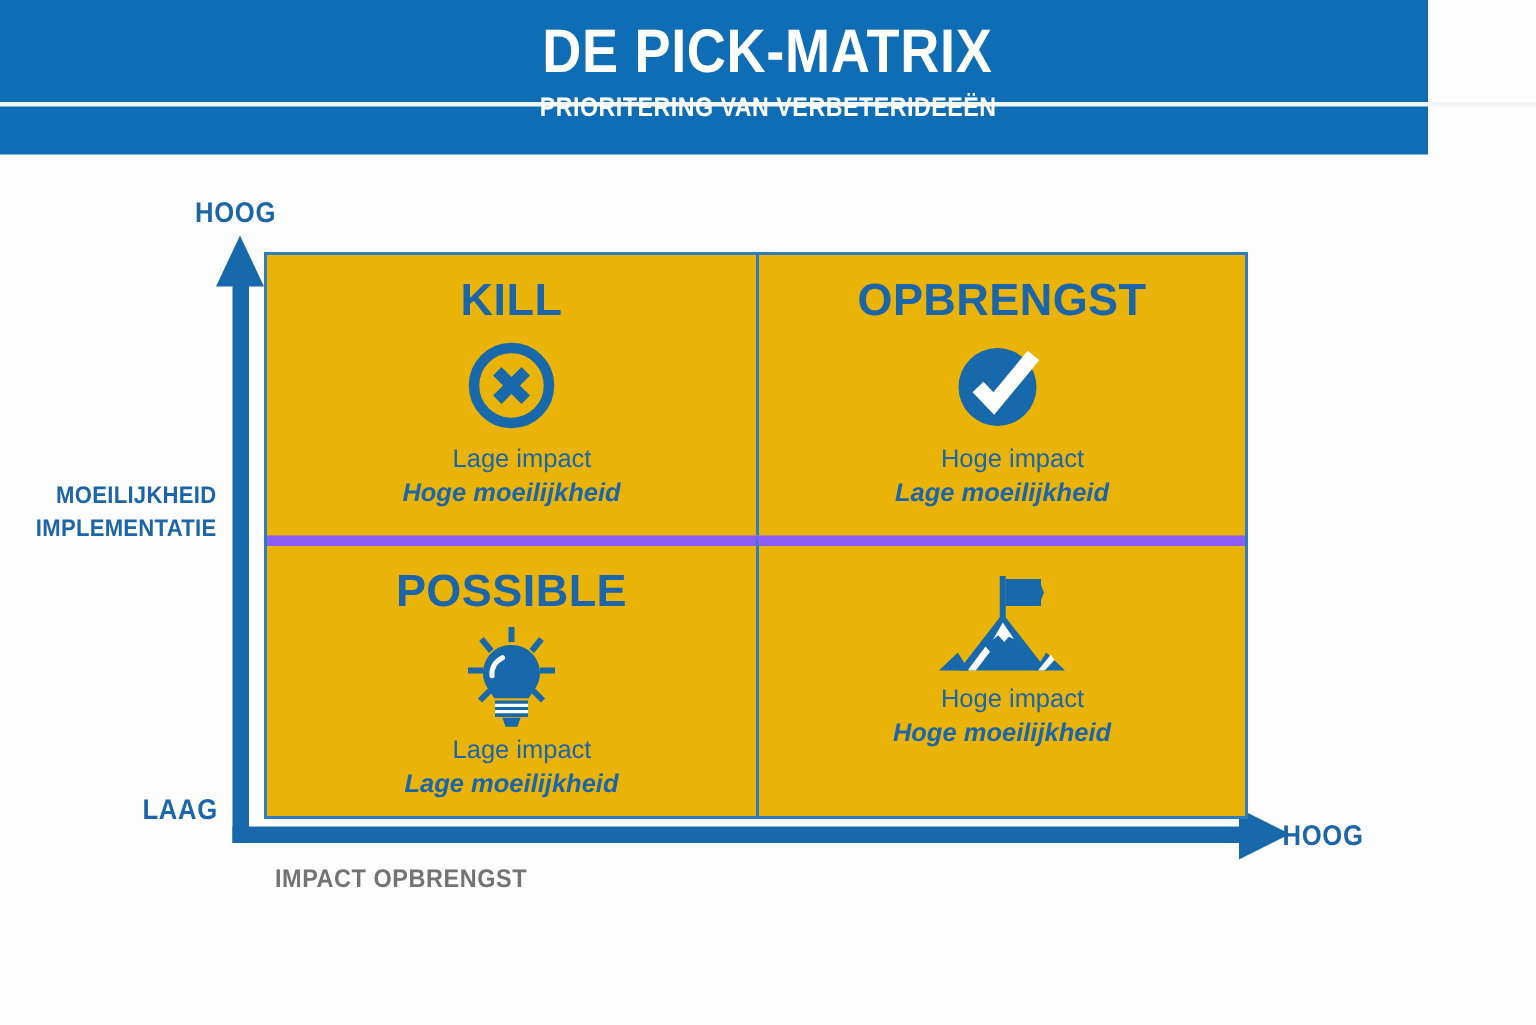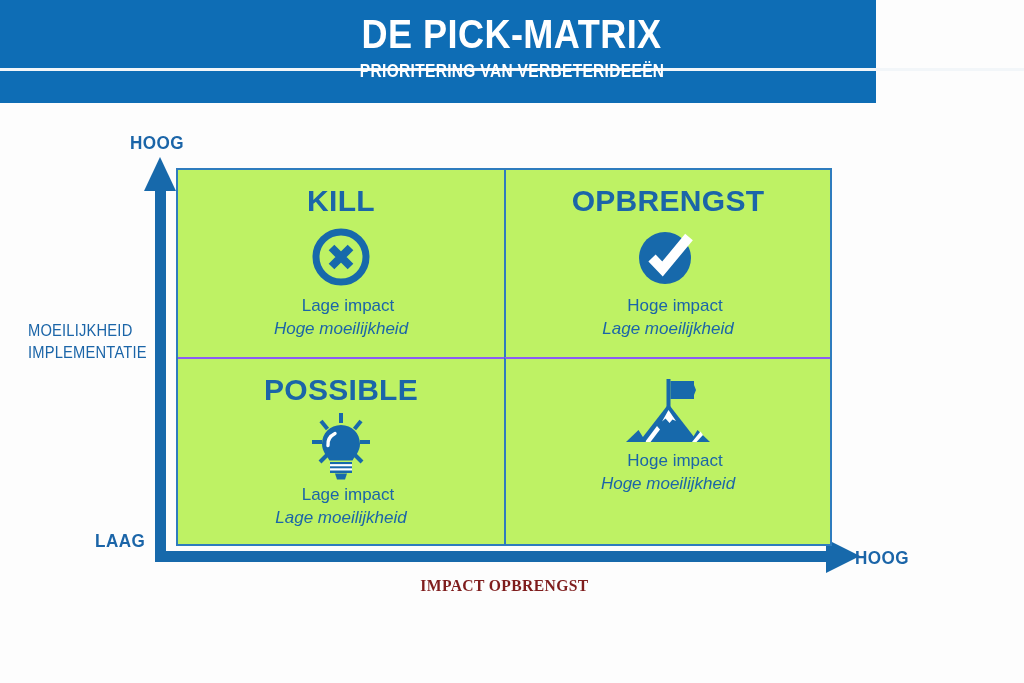--- a/index.html
+++ b/index.html
@@ -14,21 +14,21 @@
     position: relative;
     overflow: hidden;
     font-family: "Liberation Sans", sans-serif;
     background: #fdfdfd;
   }
 
   
   #header-band {
     position: absolute;
     left: 0; top: 0;
-    width: 876px;
+    width: 952px;
     height: 103px;
     background: #0e6db5;
   }
   #header-title-row {
     position: absolute;
     left: 0; top: 0;
     width: 1024px;
     height: 68px;
     display: flex;
     align-items: center;
@@ -117,69 +117,67 @@
   }
   #label-hoog-top { left: 130px; top: 132px; transform-origin: left center; }
   #label-laag { left: 95px; top: 530px; transform-origin: left center; }
   #label-hoog-right { left: 855px; top: 547px; transform-origin: left center; }
 
   #y-axis-title {
     position: absolute;
     left: 10px;
     top: 320px;
     width: 146px;
-    text-align: left;
+    text-align: right;
     color: #1b65a8;
     font-size: 16px;
-    font-weight: normal;
+    font-weight: bold;
     line-height: 22px;
     letter-spacing: 0.2px;
-    margin-left: 18px;
   }
   #y-axis-title div { transform: scaleX(0.92); transform-origin: left center; }
 
   #x-axis-title {
     position: absolute;
     left: 176px;
     top: 576px;
     width: 656px;
-    text-align: center;
-    color: #7f1d1d;
+    text-align: left;
+    color: #737373;
     font-size: 17px;
     font-weight: bold;
     letter-spacing: 0.4px;
-    font-family: Liberation Serif, serif;
   }
   #x-axis-title span { transform: scaleX(0.92); display: inline-block; }
 
   
   #matrix-grid {
     position: absolute;
     left: 176px;
     top: 168px;
     width: 656px;
     height: 378px;
     border: 2px solid #2e7cbe;
     box-sizing: border-box;
     display: grid;
     grid-template-columns: 1fr 1fr;
     grid-template-rows: 1fr 1fr;
-    background: #bef264;
+    background: #eab308;
   }
   .quadrant {
     position: relative;
     box-sizing: border-box;
     display: flex;
     flex-direction: column;
     align-items: center;
     justify-content: flex-start;
     padding-top: 14px;
   }
   .quadrant.col-right { border-left: 2px solid #2e7cbe; }
-  .quadrant.row-bottom { border-top: 2px solid #8b5cf6; }
+  .quadrant.row-bottom { border-top: 7px solid #8b5cf6; }
 
   .q-title {
     color: #1b65a8;
     font-size: 30px;
     font-weight: bold;
     letter-spacing: 0.3px;
     line-height: 34px;
     white-space: nowrap;
   }
   .q-icon {
@@ -193,21 +191,21 @@
     color: #1b65a8;
     font-size: 17px;
     font-weight: normal;
     line-height: 23px;
     white-space: nowrap;
     margin-left: 14px;
   }
   .q-line2 {
     color: #1b65a8;
     font-size: 17px;
-    font-weight: normal;
+    font-weight: bold;
     font-style: italic;
     line-height: 23px;
     white-space: nowrap;
   }
 </style>
 </head>
 <body>
 
 <div id="header-band">
   <div id="header-title-row">

